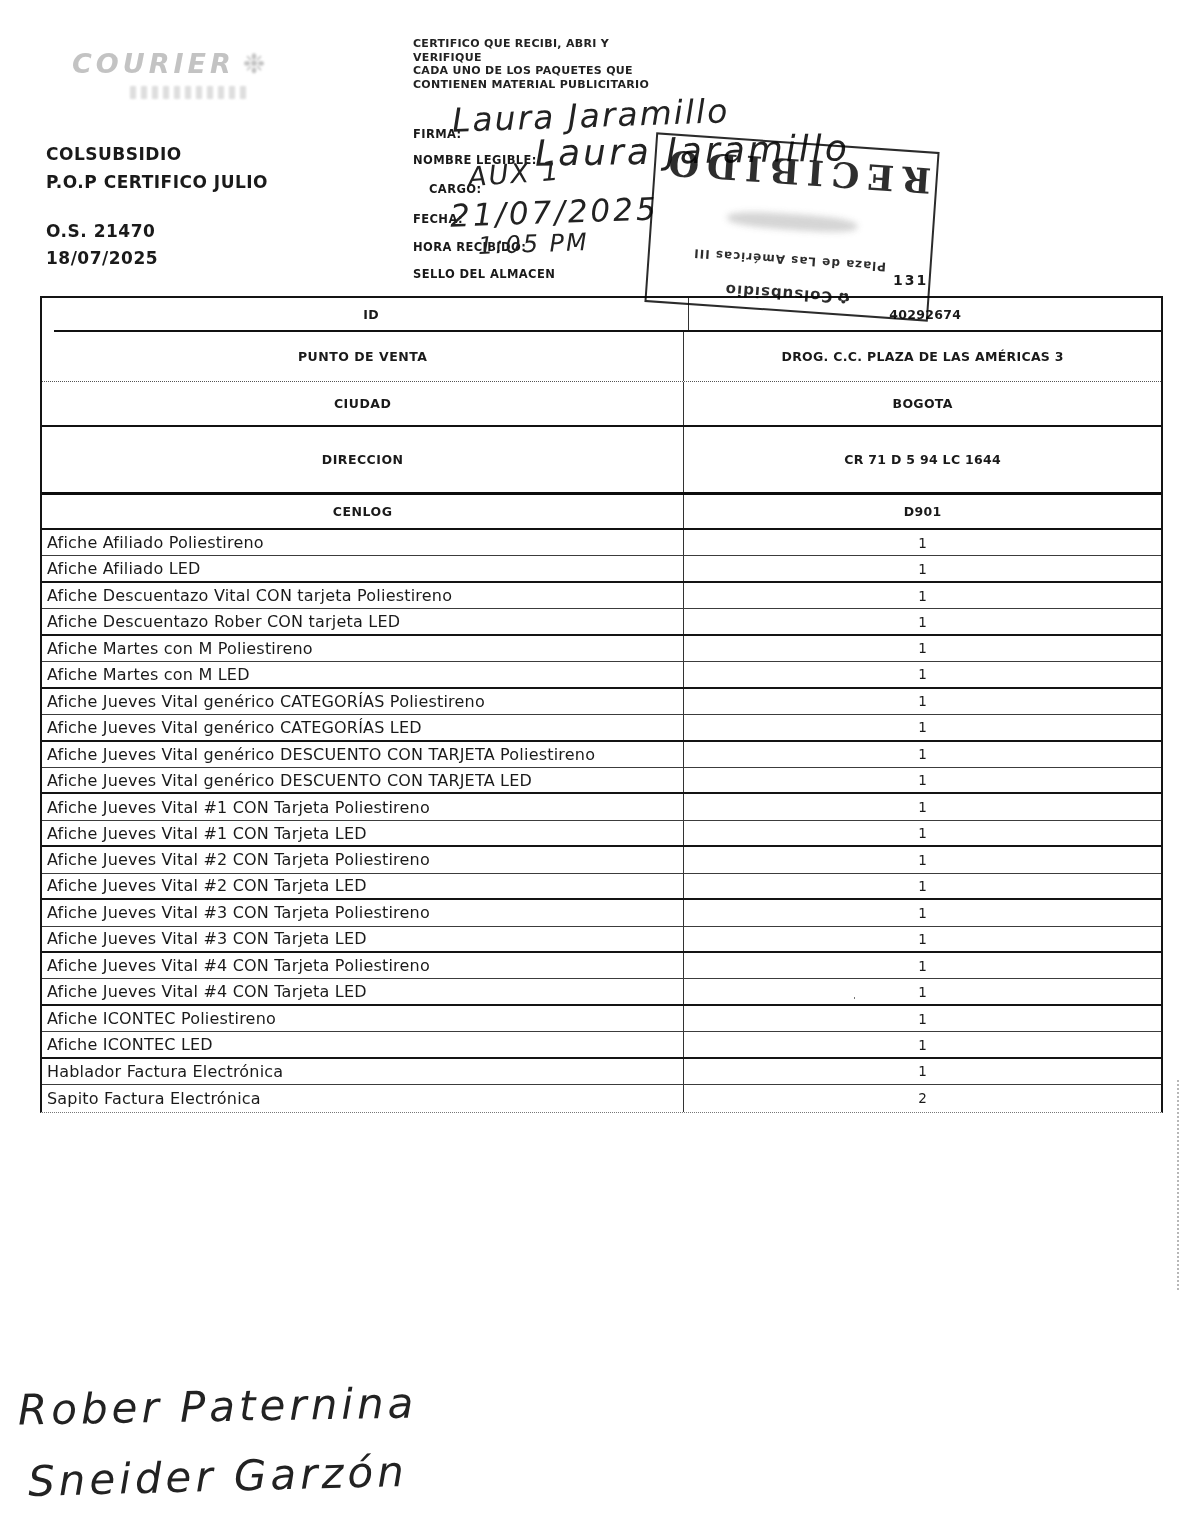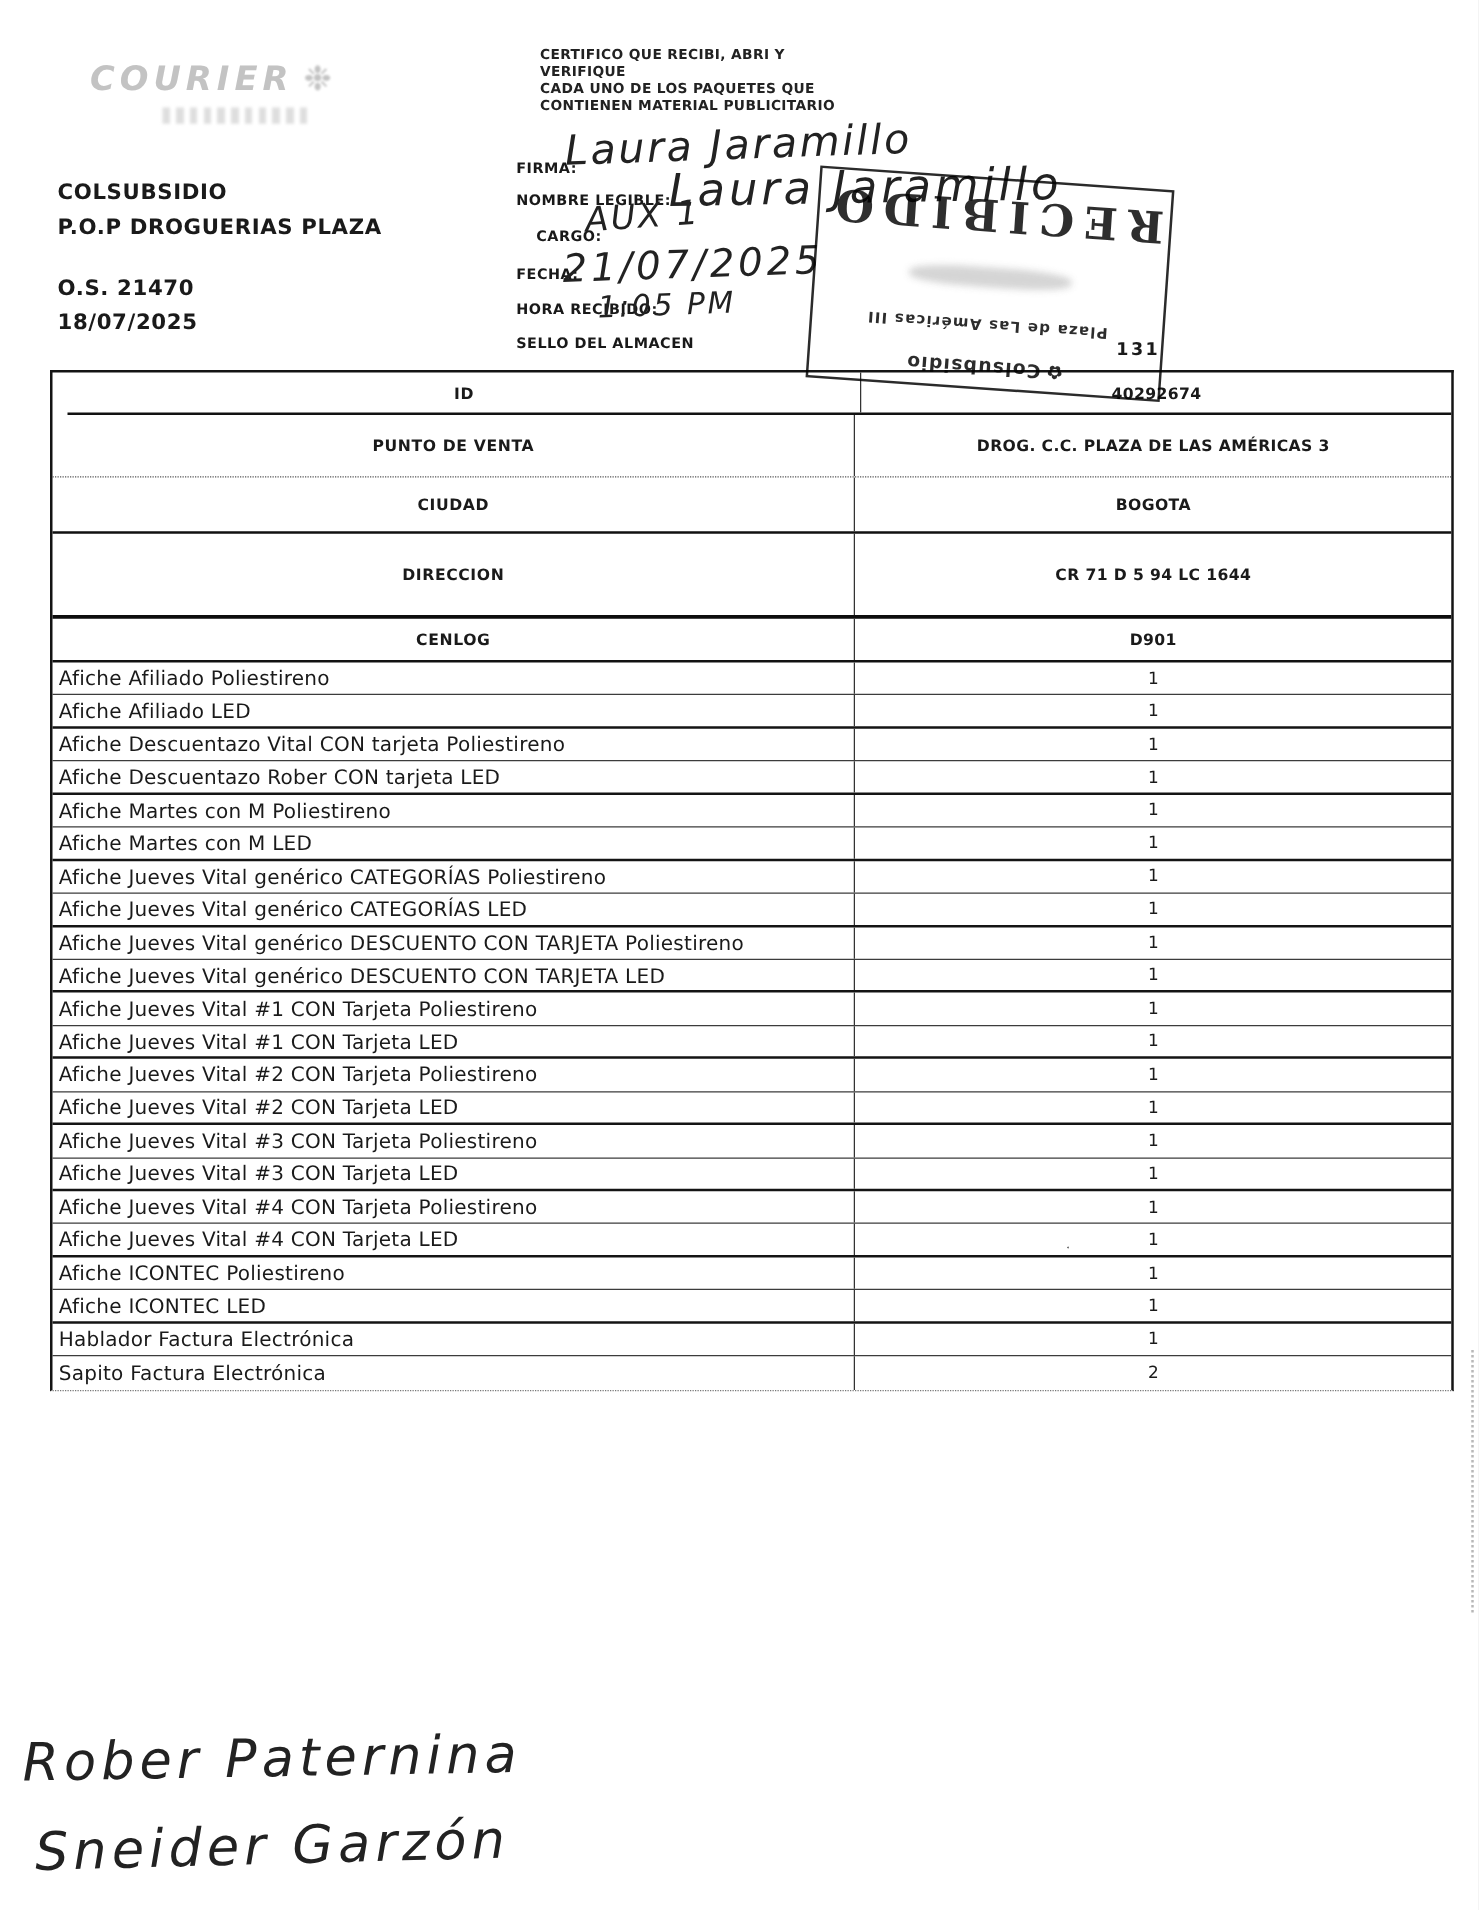--- a/index.html
+++ b/index.html
@@ -35,21 +35,21 @@
     background:repeating-linear-gradient(90deg,#c4c4c4 0 6px, transparent 6px 11px);
     filter:blur(1.2px); opacity:.55;
   }
   .company{ position:absolute; left:46px; top:140px; font-size:17px; font-weight:bold; letter-spacing:.5px; line-height:28px; }
   .order{ position:absolute; left:46px; top:218px; font-size:17px; font-weight:bold; letter-spacing:.5px; line-height:27px; }
 
   
   .cert{
     position:absolute; left:413px; top:37px; width:280px;
     font-size:11px; font-weight:bold; letter-spacing:.3px; line-height:13.5px;
-    white-space:pre-line; color:#222;margin-left:19px;
+    white-space:pre-line; color:#222;
   }
   .field-label{ position:absolute; left:413px; font-size:11.5px; font-weight:bold; letter-spacing:.4px; color:#191919; }
   .fl-firma{ top:127px; } .fl-nombre{ top:153px; } .fl-cargo{ top:182px;margin-left:16px; }
   .fl-fecha{ top:212px; } .fl-hora{ top:240px; } .fl-sello{ top:267px; }
 
   .hand{
     position:absolute; font-family:"DejaVu Sans", cursive; font-style:italic;
     color:#222; white-space:nowrap;
   }
   .hw-firma{ left:452px; top:96px; font-size:33px; letter-spacing:2px; transform:rotate(-2deg); }
@@ -112,21 +112,21 @@
 <div class="page">
 
   <div class="logo">
     <span>COURIER</span>
     <span style="filter:blur(.8px);">❉</span>
   </div>
   <div class="logo-smudge"></div>
 
   <div class="company">
     <div>COLSUBSIDIO</div>
-    <div>P.O.P DROGUERIAS PLAZA</div>
+    <div>P.O.P CERTIFICO JULIO</div>
   </div>
   <div class="order">
     <div>O.S. 21470</div>
     <div>18/07/2025</div>
   </div>
 
   <div class="cert">CERTIFICO QUE RECIBI, ABRI Y
 VERIFIQUE
 CADA  UNO DE LOS PAQUETES QUE
 CONTIENEN MATERIAL PUBLICITARIO</div>

